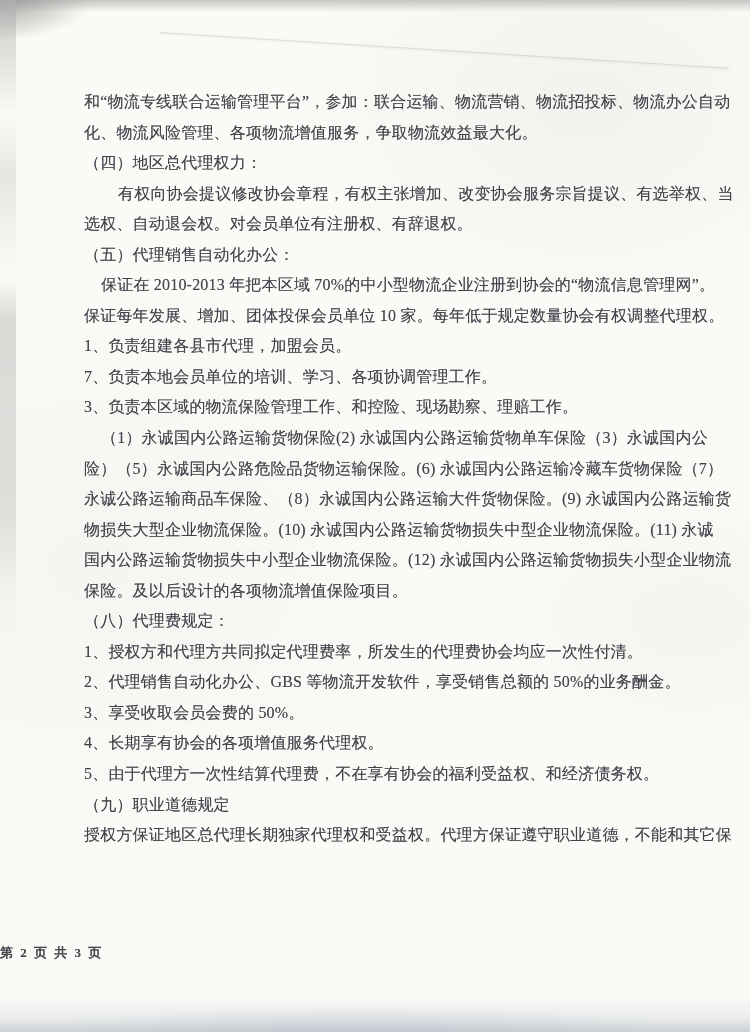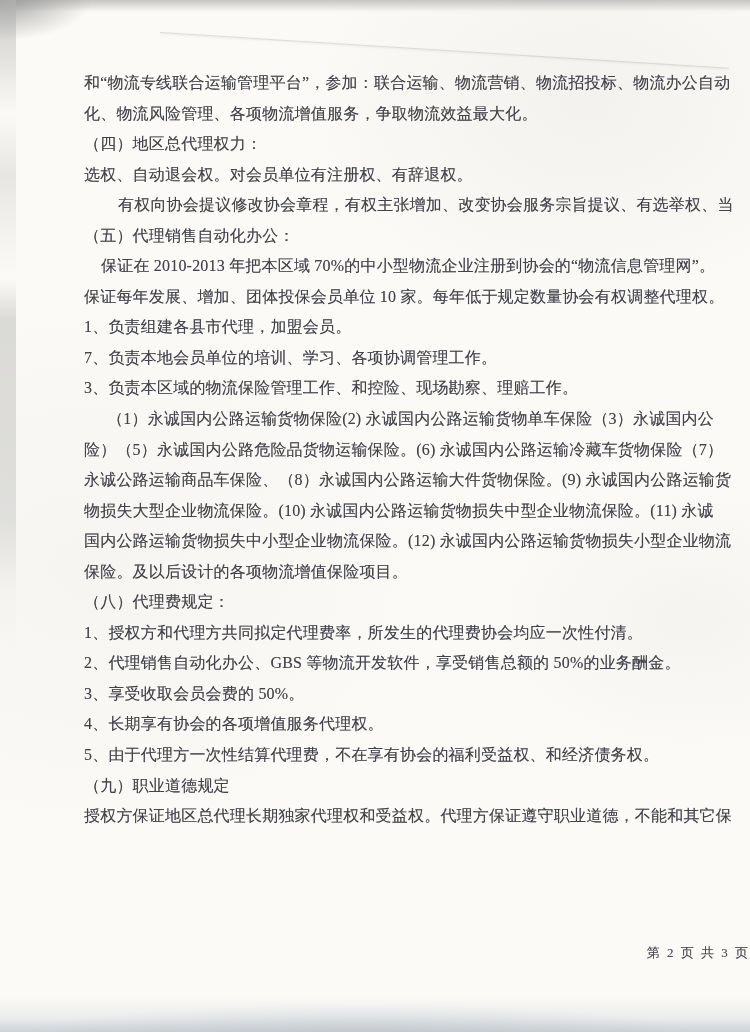--- a/index.html
+++ b/index.html
@@ -52,63 +52,64 @@
   }
   .edge-bottom {
     position: absolute; bottom: 0; left: 0; width: 100%; height: 36px;
     background:
       radial-gradient(ellipse 62% 120% at 48% 108%, rgba(176,186,196,0.45), rgba(176,186,196,0) 72%),
       linear-gradient(to bottom, rgba(200,206,212,0) 0%, rgba(198,205,212,0.30) 60%, rgba(186,194,203,0.70) 100%);
   }
   
   .text-block {
     position: absolute;
-    top: 68px;
+    top: 87px;
     left: 84px;
     width: 630px;
   }
   .line {
     height: 30.55px;
     line-height: 30.55px;
     font-size: 16px;
     letter-spacing: 0.2px;
     color: #42424b;
     white-space: nowrap;
     text-shadow: 0 0 0.6px rgba(66,66,75,0.45);
   }
-  .line.indent1 { padding-left: 17px; text-align: right; }
+  .line.indent1 { padding-left: 17px; }
   .line.indent2 { padding-left: 34px; }
   .page-footer {
     position: absolute;
     top: 944px;
     left: 0;
     width: 750px;
-    text-align: right;
+    text-align: left;
     font-size: 13px;
     letter-spacing: 2px;
     color: #494952;
     text-shadow: 0 0 0.6px rgba(73,73,82,0.45);
+    font-weight: bold;
   }
 </style>
 </head>
 <body>
 
 <div class="scan-page">
   <div class="edge-top"></div>
   <div class="edge-corner"></div>
   <div class="edge-left"></div>
   <div class="crease-line"></div>
   <div class="edge-bottom"></div>
 
   <div class="text-block" id="text-block">
       <div class="line">和“物流专线联合运输管理平台”，参加：联合运输、物流营销、物流招投标、物流办公自动</div>
       <div class="line">化、物流风险管理、各项物流增值服务，争取物流效益最大化。</div>
       <div class="line">（四）地区总代理权力：</div>
+      <div class="line indent2">有权向协会提议修改协会章程，有权主张增加、改变协会服务宗旨提议、有选举权、当</div>
       <div class="line">选权、自动退会权。对会员单位有注册权、有辞退权。</div>
-      <div class="line indent2">有权向协会提议修改协会章程，有权主张增加、改变协会服务宗旨提议、有选举权、当</div>
       <div class="line">（五）代理销售自动化办公：</div>
       <div class="line indent1">保证在 2010-2013 年把本区域 70%的中小型物流企业注册到协会的“物流信息管理网”。</div>
       <div class="line">保证每年发展、增加、团体投保会员单位 10 家。每年低于规定数量协会有权调整代理权。</div>
       <div class="line">1、负责组建各县市代理，加盟会员。</div>
       <div class="line">7、负责本地会员单位的培训、学习、各项协调管理工作。</div>
       <div class="line">3、负责本区域的物流保险管理工作、和控险、现场勘察、理赔工作。</div>
       <div class="line indent1">（1）永诚国内公路运输货物保险(2) 永诚国内公路运输货物单车保险（3）永诚国内公</div>
       <div class="line">险）（5）永诚国内公路危险品货物运输保险。(6) 永诚国内公路运输冷藏车货物保险（7）</div>
       <div class="line">永诚公路运输商品车保险、（8）永诚国内公路运输大件货物保险。(9) 永诚国内公路运输货</div>
       <div class="line">物损失大型企业物流保险。(10) 永诚国内公路运输货物损失中型企业物流保险。(11) 永诚</div>

